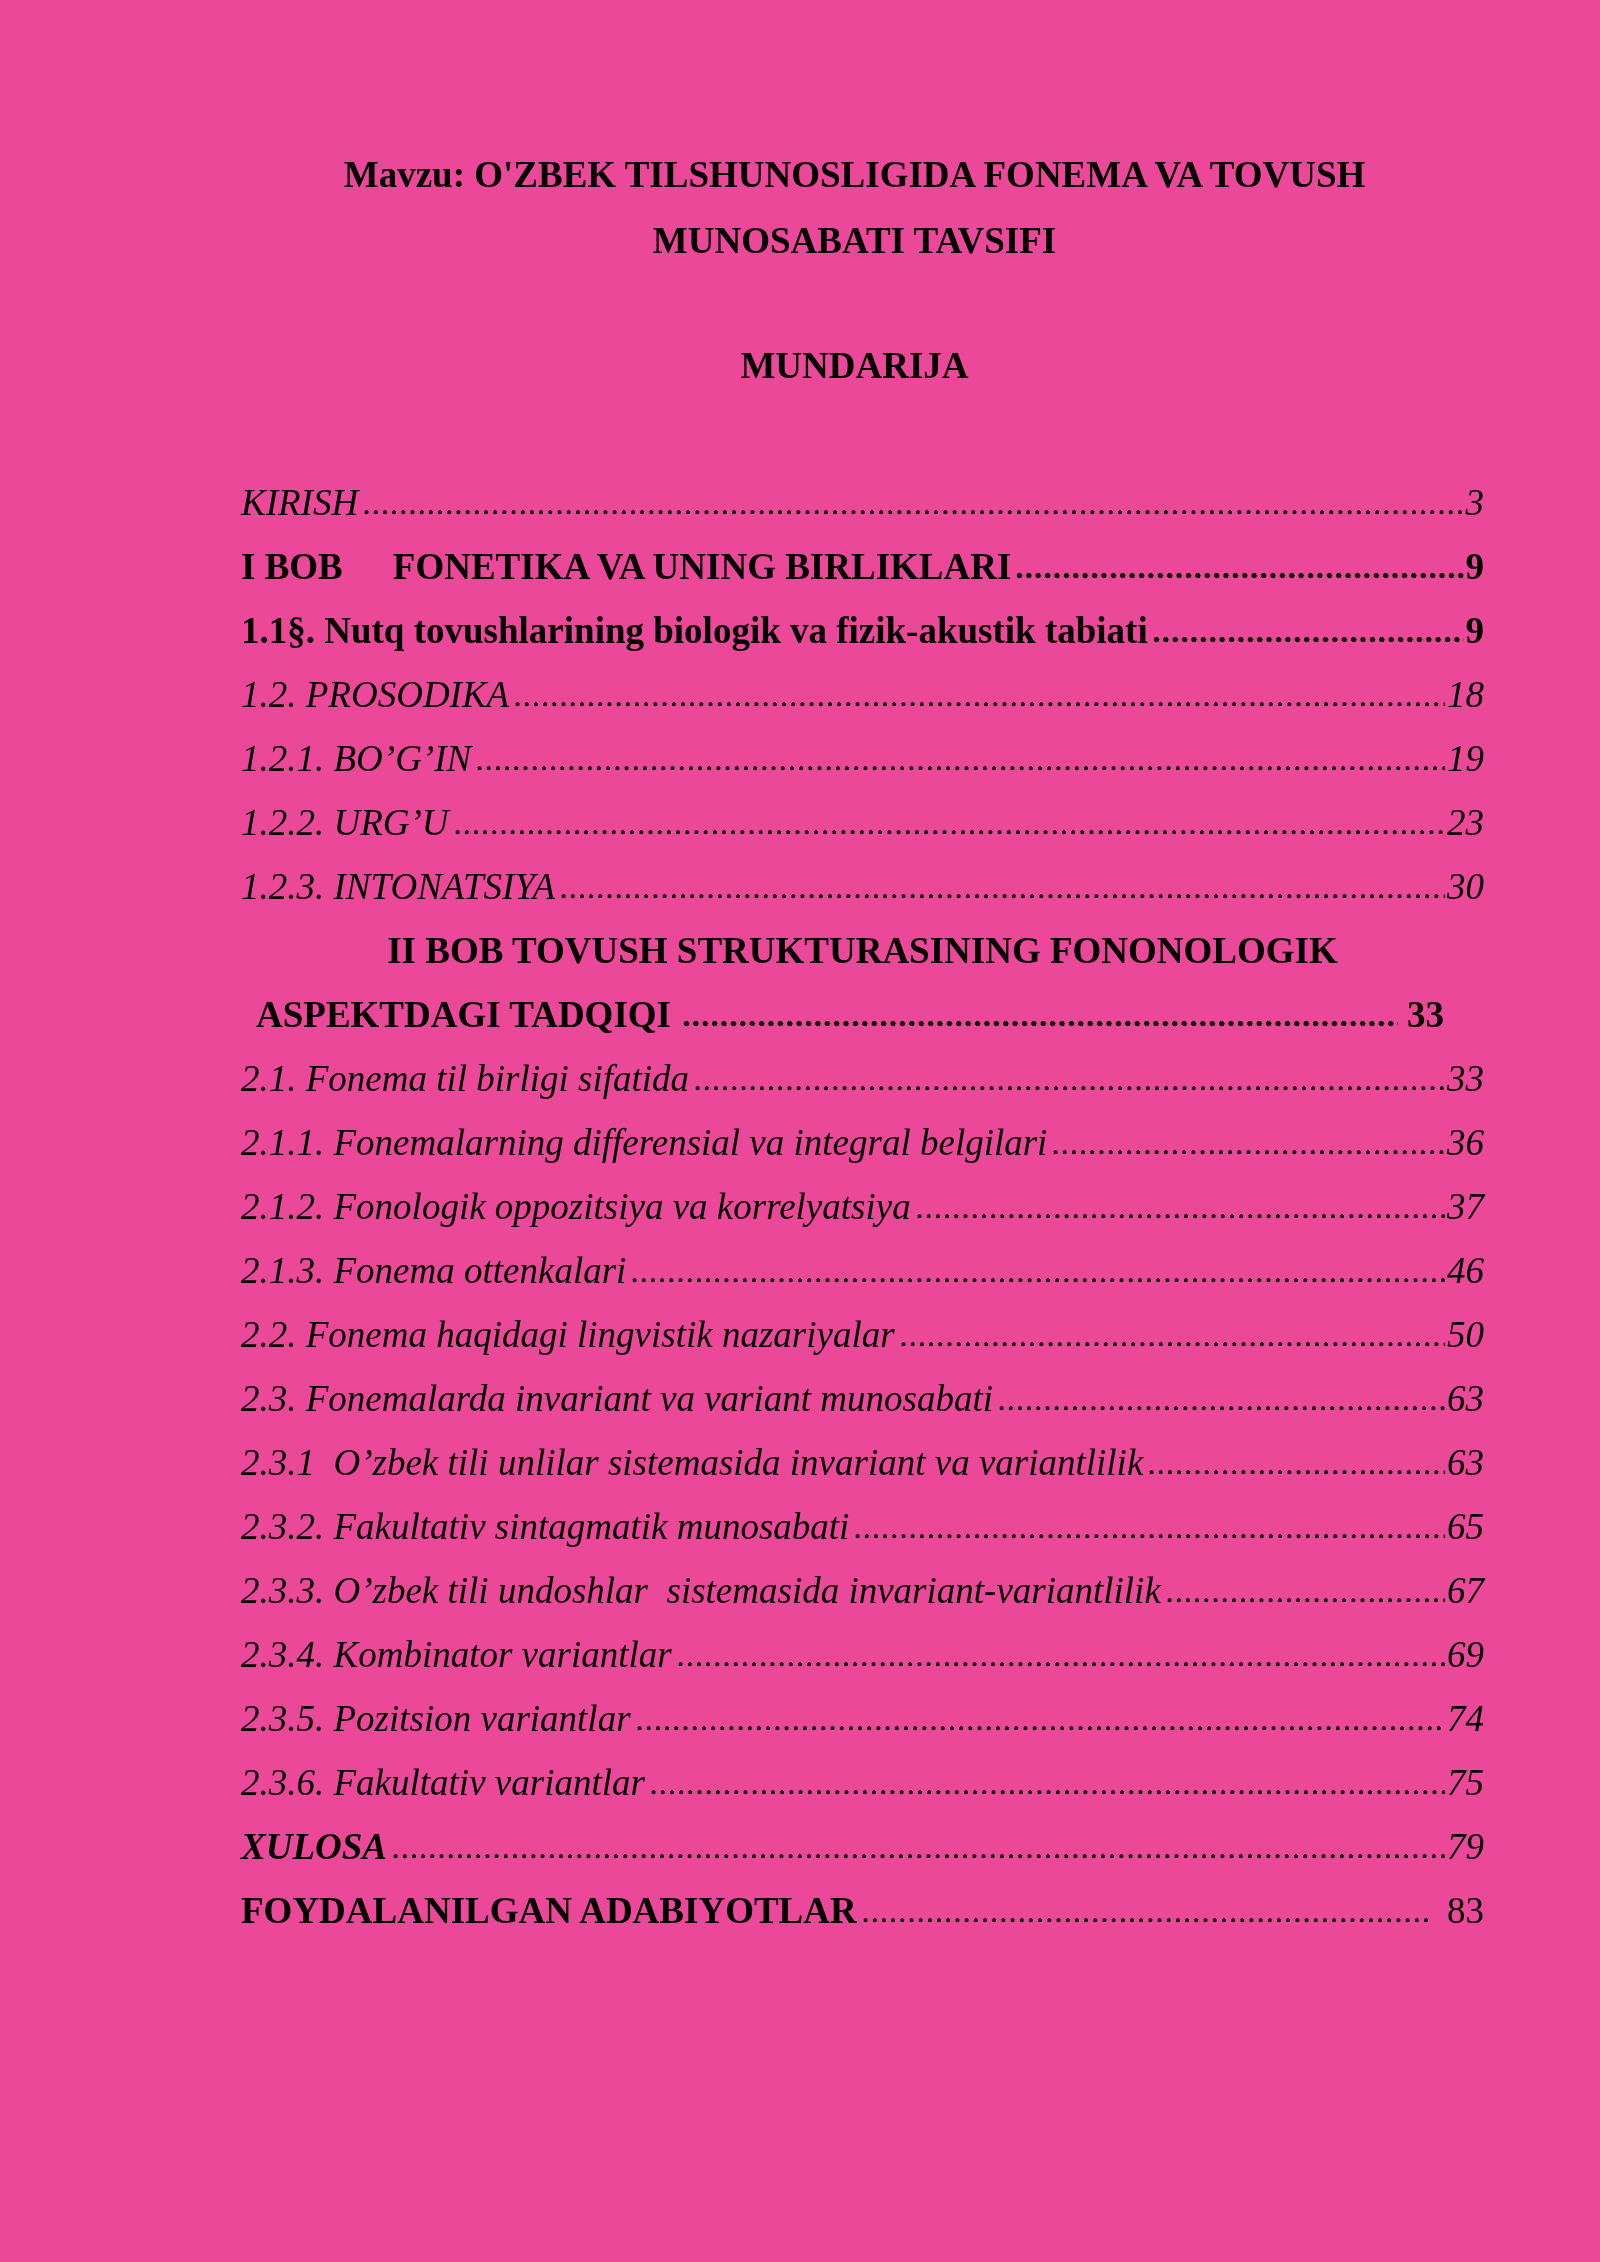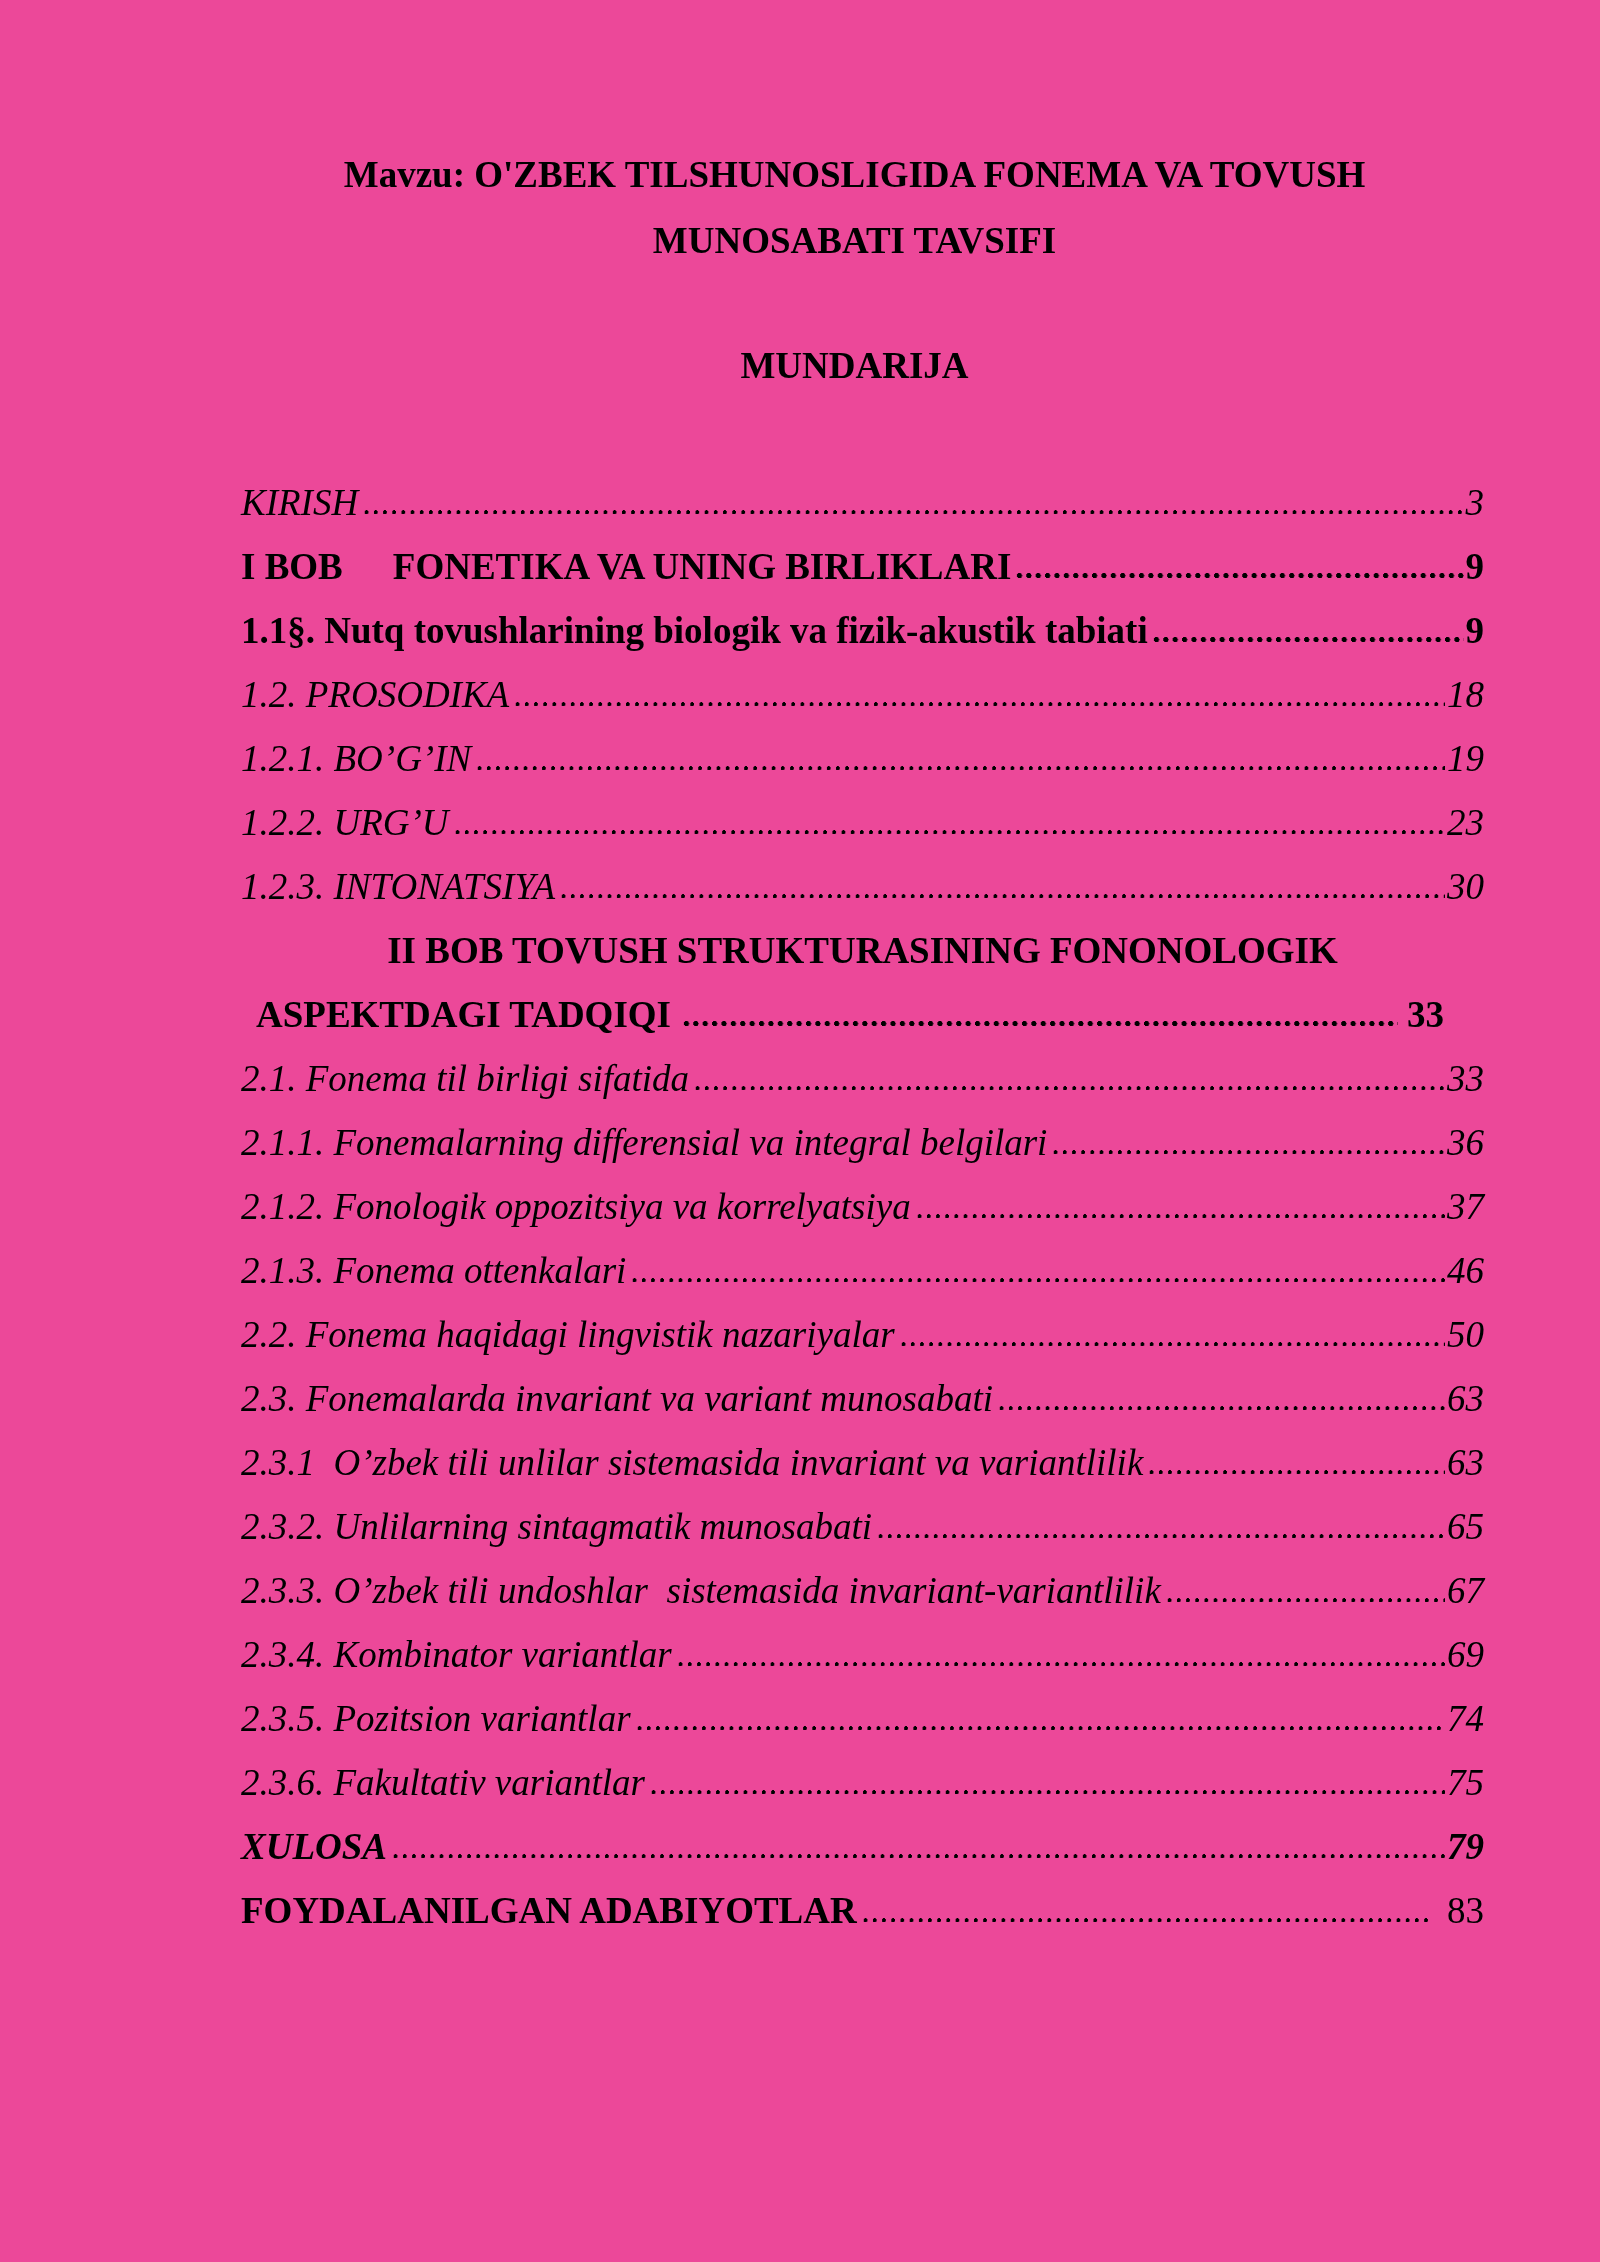--- a/index.html
+++ b/index.html
@@ -56,21 +56,21 @@
   }
   .row .label { white-space: pre; }
   .row.it { font-style: italic; }
   .row.bd { font-weight: bold; }
   .row.center-head { justify-content: center; font-weight: bold; }
   .row.wrap-head { font-weight: bold; padding-left: 15px; padding-right: 40px; gap: 7px; }
   .label.bi { font-weight: bold; font-style: italic; }
   .label.b  { font-weight: bold; font-style: normal; }
   .lbl2 { margin-left: 50px; white-space: pre; }
   .pg { }
-  .pg.pg-it { font-style: italic; font-weight: bold; }
+  .pg.pg-it { font-style: italic; font-weight: normal; }
   .pg.pg-n  { font-style: normal; font-weight: normal; margin-left: 16px; }
   
   .dots {
     flex: 1 1 auto;
     min-width: 14px;
     height: 8px;
     margin: 0 2px 0 4px;
     background-image: radial-gradient(circle at 4.5px 5.2px, #000 1.8px, transparent 2.2px);
     background-size: 9.2px 8px;
     background-repeat: repeat-x;
@@ -185,21 +185,21 @@
         <span class="pg">63</span>
       </div>
 
       <div class="row it">
         <span class="label">2.3.1  O’zbek tili unlilar sistemasida invariant va variantlilik</span>
         <span class="dots"></span>
         <span class="pg">63</span>
       </div>
 
       <div class="row it">
-        <span class="label">2.3.2. Unlilarning sintagmatik munosabati</span>
+        <span class="label">2.3.2. Fakultativ sintagmatik munosabati</span>
         <span class="dots"></span>
         <span class="pg">65</span>
       </div>
 
       <div class="row it">
         <span class="label">2.3.3. O’zbek tili undoshlar  sistemasida invariant-variantlilik</span>
         <span class="dots"></span>
         <span class="pg">67</span>
       </div>
 

